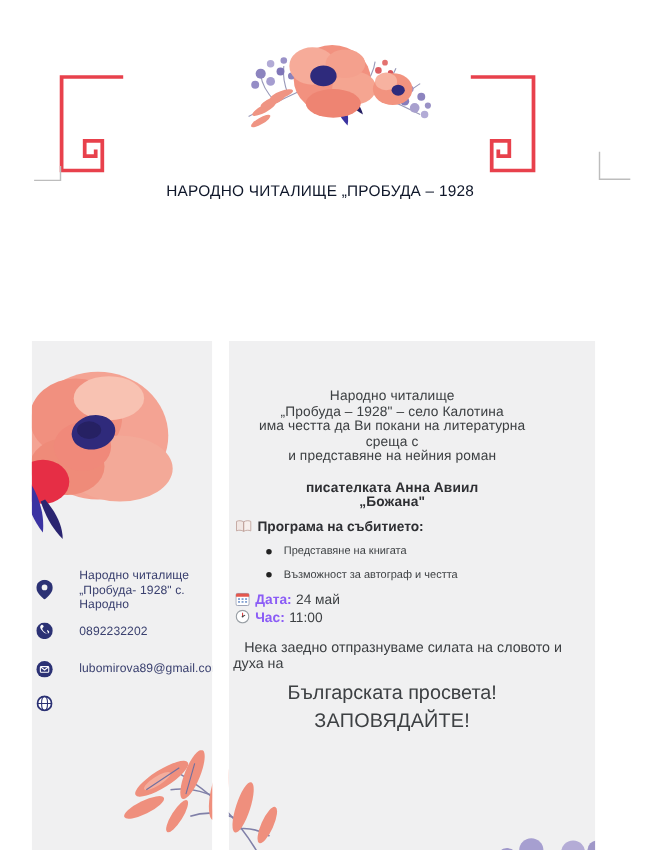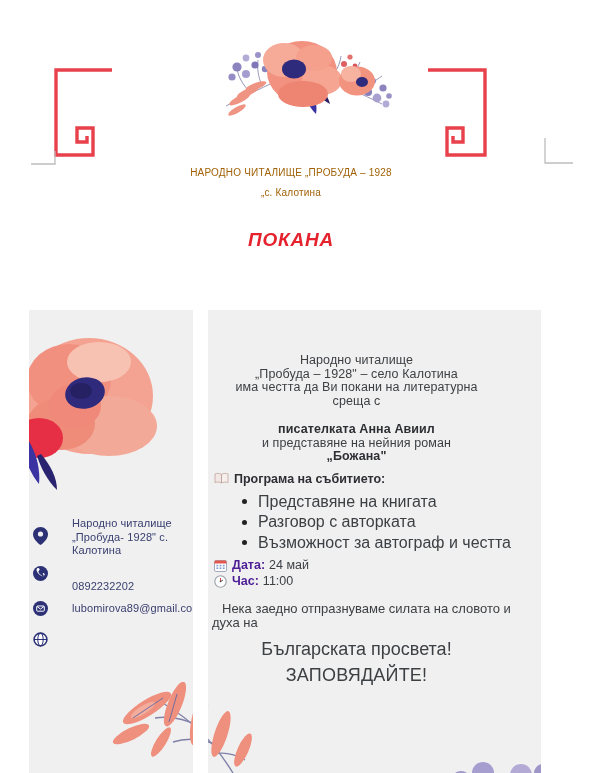--- a/index.html
+++ b/index.html
@@ -13,21 +13,21 @@
 
   
   .top-flowers { left:210px; top:24px; width:184px; height:96px; }
   .ornament { width:68px; height:92px; top:67px; }
   .ornament-left { left:50px; }
   .ornament-right { left:424px; }
   .corner-mark-left { left:30px; top:150px; width:28px; height:16px; }
   .corner-mark-right { left:543px; top:137px; width:31px; height:28px; }
 
   .titles { left:0; top:163px; width:582px; text-align:center; }
-  .title-line { font-size:10px; line-height:20px; color:#a16207; letter-spacing:.2px; }
+  .title-line { font-size:14px; line-height:20px; color:#0f172a; letter-spacing:.2px; }
   .pokana {
     margin-top:26px; font-size:19px; font-weight:bold; font-style:italic;
     color:#e5232f; letter-spacing:.8px;
   }
 
   
   .panel { top:310px; height:537px; background:#f0f0f1; overflow:hidden; }
   .panel-side { left:29px;  width:164px; }
   .panel-main { left:208px; width:333px; }
   .gap-strip { left:193px; top:310px; width:15px; height:463px; background:#ffffff; z-index:6; }
@@ -35,41 +35,41 @@
 
   
   .side-poppy { left:-14px; top:16px; width:158px; height:168px; }
   .c-row { position:absolute; left:4px; display:flex; align-items:flex-start; }
   .c-icon { width:15px; flex:0 0 15px; }
   .c-text {
     margin-left:24px; font-size:11px; line-height:13.5px; color:#3a406f; letter-spacing:.1px;
   }
   .row-address { top:207px; } .row-address .c-icon { margin-top:10px; }
   .row-phone   { top:256px; } .row-phone .c-icon { margin-top:0; }
-  .row-phone .c-text { margin-top:14px; }
+  .row-phone .c-text { margin-top:2px; }
   .row-email   { top:291px; }
   .row-email .c-text { margin-top:1px; }
   .row-globe   { top:322px; }
 
   
   .main-content { position:relative; z-index:2; padding-top:44px; color:#3d4043; }
   .center-col { text-align:center; padding:0 46px 0 10px; }
   .line { font-size:12.5px; line-height:13.5px; letter-spacing:.1px; }
   .bold { font-weight:bold; color:#2e2f33; }
   .mt16 { margin-top:15px; }
   .program { margin:8px 0 0 6px; }
   .program-heading { display:flex; align-items:center; font-weight:bold; font-size:12.5px; color:#2e2f33; }
   .program-heading .ph-icon { margin-right:5px; }
   .program ul { list-style:none; margin-top:6px; }
-  .program li { display:flex; align-items:center; padding-left:28px; height:20.5px; font-size:16px; }
+  .program li { display:flex; align-items:center; padding-left:28px; height:20.5px; font-size:10px; }
   .dot { width:5px; height:5px; border-radius:50%; background:#222; margin-right:11px; flex:0 0 5px; }
   .meta-row { display:flex; align-items:center; font-size:12.5px; height:16px; }
   .meta-row.first { margin-top:4px; }
   .meta-row .m-icon { margin-right:5px; }
-  .meta-label { font-weight:bold; color:#4c1d95; margin-right:4px; }
+  .meta-label { font-weight:bold; color:#8b5cf6; margin-right:4px; }
   .closing { margin:13px 22px 0 4px; font-size:13px; line-height:14px; text-indent:10px; }
   .center-line { text-align:center; padding:0 46px 0 10px; font-size:18px; }
   .cl2 { margin-top:9px; }
   .cl3 { margin-top:5px; letter-spacing:.2px;text-align:center; }
   .bottom-berries { position:absolute; right:-8px; bottom:-6px; width:212px; height:94px; z-index:1; }
 </style>
 </head>
 <body>
 
 <svg class="abs top-flowers" viewBox="0 0 184 96">
@@ -140,22 +140,20 @@
 
 <svg class="abs corner-mark-left" viewBox="0 0 28 16">
   <polyline points="1,14 25,14 25,1" fill="none" stroke="#bdbdbd" stroke-width="1.3"></polyline>
 </svg>
 <svg class="abs corner-mark-right" viewBox="0 0 31 28">
   <polyline points="2,1 2,26 30,26" fill="none" stroke="#bdbdbd" stroke-width="1.3"></polyline>
 </svg>
 
 <div class="abs titles">
   <div class="title-line">НАРОДНО ЧИТАЛИЩЕ „ПРОБУДА – 1928</div>
-  <div class="title-line">„с. Калотина</div>
-  <div class="pokana">ПОКАНА</div>
 </div>
 
 <div class="abs panel panel-side">
   <svg class="abs side-poppy" viewBox="0 0 158 168">
     <ellipse cx="74" cy="70" rx="64" ry="58" fill="#f4a393"></ellipse>
     <ellipse cx="54" cy="54" rx="42" ry="36" fill="#f1907f"></ellipse>
     <ellipse cx="94" cy="100" rx="48" ry="30" fill="#f3a998"></ellipse>
     <ellipse cx="84" cy="36" rx="32" ry="20" fill="#f8c2b2"></ellipse>
     <ellipse cx="46" cy="98" rx="34" ry="26" fill="#ef8b79"></ellipse>
     <ellipse cx="24" cy="112" rx="24" ry="20" fill="#e62e45"></ellipse>
@@ -167,21 +165,21 @@
   </svg>
 
   <div class="c-row row-address">
     <svg class="c-icon" viewBox="0 0 15 18">
       <path d="M7.5,0 C3.4,0 0,3.3 0,7.4 C0,12.9 7.5,18 7.5,18 S15,12.9 15,7.4 C15,3.3 11.6,0 7.5,0 Z" fill="#2b3174"></path>
       <circle cx="7.5" cy="7" r="2.6" fill="#f0f0f1"></circle>
     </svg>
     <div class="c-text">
       <div>Народно читалище</div>
       <div>„Пробуда- 1928" с.</div>
-      <div>Калотина</div>
+      <div>Народно</div>
     </div>
   </div>
 
   <div class="c-row row-phone">
     <svg class="c-icon" viewBox="0 0 15 15">
       <circle cx="7.5" cy="7.5" r="7.5" fill="#2b3174"></circle>
       <path d="M10.9,10 C10.4,10.5 8.8,9.8 7.3,8.4 C5.8,7 5.1,5.4 5.6,4.9 L6.5,4 C6.8,3.7 6.8,3.2 6.5,2.9 L5.7,2.1 C5.4,1.8 4.9,1.8 4.6,2.1 L3.9,2.8 C3.1,3.6 3.5,5.6 5.8,7.9 C8.1,10.2 10.1,10.6 10.9,9.8 L11.6,9.1 C11.9,8.8 11.9,8.3 11.6,8 L10.8,7.2 C10.5,6.9 10,6.9 9.7,7.2 Z" fill="#ffffff"></path>
     </svg>
     <div class="c-text">0892232202</div>
   </div>
@@ -230,42 +228,38 @@
       <circle cx="118" cy="66" r="8" fill="#8f87c1"></circle>
       <circle cx="206" cy="14" r="9" fill="#9a92c6"></circle>
     </g>
   </svg>
 
   <div class="main-content">
     <div class="center-col">
       <p class="line">Народно читалище</p>
       <p class="line">„Пробуда – 1928" – село Калотина</p>
       <p class="line">има честта да Ви покани на литературна среща с</p>
+      <p class="line">и представяне на нейния роман</p>
       <p class="line bold mt16">писателката Анна Авиил</p>
-      <p class="line">и представяне на нейния роман</p>
       <p class="line bold">„Божана"</p>
     </div>
 
     <div class="program">
       <div class="program-heading">
         <svg class="ph-icon" width="15" height="13" viewBox="0 0 15 13">
           <path d="M1,2 C3,1 5.5,1.2 7.5,2.4 L7.5,11 C5.5,9.9 3,9.7 1,10.6 Z" fill="#f1e7e4" stroke="#c0a39c" stroke-width=".8"></path>
           <path d="M14,2 C12,1 9.5,1.2 7.5,2.4 L7.5,11 C9.5,9.9 12,9.7 14,10.6 Z" fill="#f7efec" stroke="#c0a39c" stroke-width=".8"></path>
           <line x1="7.5" y1="2.4" x2="7.5" y2="11" stroke="#c0a39c" stroke-width=".8"></line>
         </svg>
         <span>Програма на събитието:</span>
       </div>
       <ul>
         <li>
             <span class="dot"></span>
             <span>Представяне на книгата</span>
-          </li>
-        <li>
-            <span class="dot"></span>
-            <span>Разговор с авторката</span>
           </li>
         <li>
             <span class="dot"></span>
             <span>Възможност за автограф и честта</span>
           </li>
       </ul>
 
       <div class="meta-row first">
         <svg class="m-icon" width="13" height="13" viewBox="0 0 13 13">
           <rect x=".5" y="1.5" width="12" height="11" rx="1.4" fill="#ffffff" stroke="#9aa0b4" stroke-width=".9"></rect>

